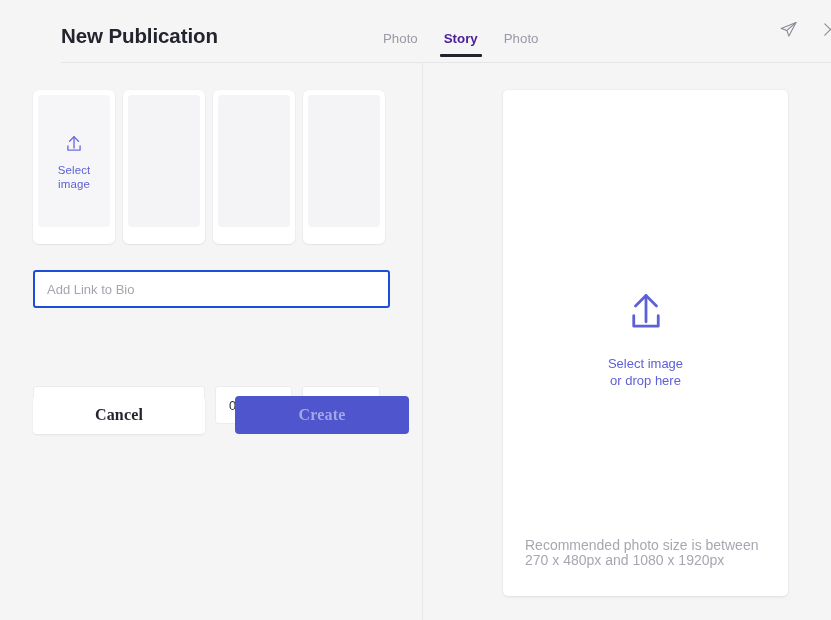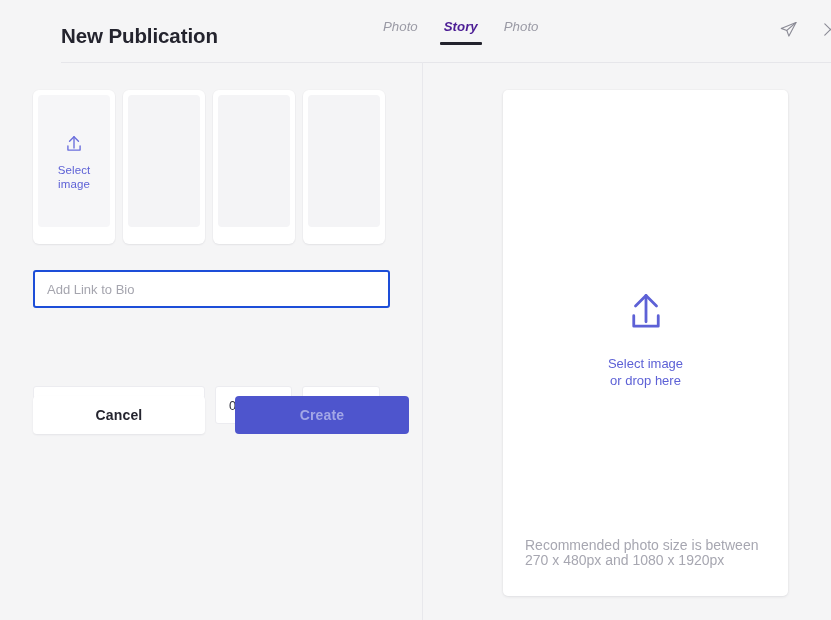--- a/index.html
+++ b/index.html
@@ -40,25 +40,24 @@
     font-size: 20.5px;
     font-weight: bold;
     letter-spacing: -0.1px;
     color: #24242e;
     line-height: 1;
   }
 
   .tabs {
     position: absolute;
     left: 340px;
-    top: 19px;
+    top: 31px;
     display: flex;
     gap: 0px;
     align-items: flex-start;
-    font-style: italic;
   }
 
   .tab {
     position: relative;
     font-size: 13.3px;
     color: #9a9aa5;
     padding: 0 13px 10px 13px;
     cursor: pointer;
     line-height: 1.2;
     white-space: nowrap;
@@ -261,25 +260,25 @@
     display: flex;
     gap: 10px;
   }
 
   .btn {
     height: 38px;
     border-radius: 4px;
     display: flex;
     align-items: center;
     justify-content: center;
-    font-size: 14px;
+    font-size: 16px;
     font-weight: bold;
     cursor: pointer;
     border: none;
-    font-family: Liberation Sans, sans-serif;
+    font-family: Liberation Serif, serif;
     letter-spacing: 0.15px;
   }
 
   .btn-cancel {
     width: 172px;
     background: #ffffff;
     color: #25252f;
     box-shadow: 0 1px 2px rgba(30,30,60,0.08);
   }
 

